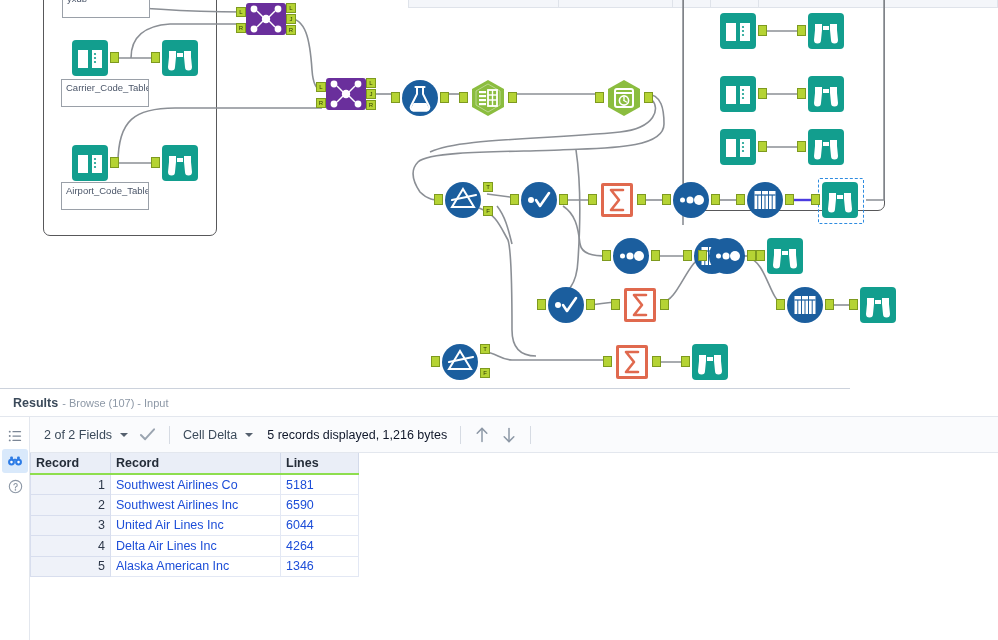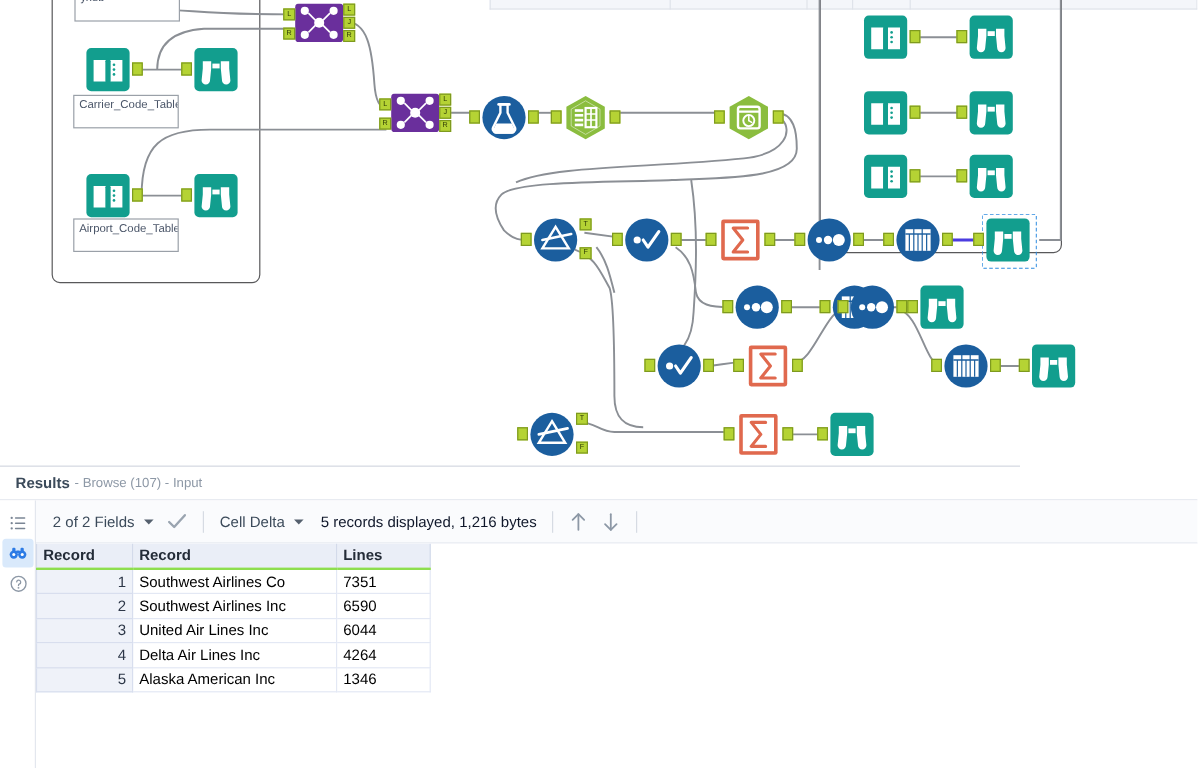--- a/index.html
+++ b/index.html
@@ -171,21 +171,21 @@
     color: #242c38;
     text-align: left;
     padding: 2px 5px;
     height: 21px;
   }
   table.datagrid th.num { text-align: left; }
   table.datagrid td {
     border: 1px solid #e3e8f4;
     padding: 1px 5px;
     height: 20.5px;
-    color: #000000;
+    color: #1d4ed8;
     background: #ffffff;
   }
   table.datagrid td.rec {
     background: #eff2f9;
     text-align: right;
     color: #2d3748;
     border-color: #d8deee;
   }
   .col-rec { width: 80px; }
   .col-airline { width: 170px; }
@@ -767,21 +767,21 @@
           <tr>
             <th class="num">Record</th>
             <th>Record</th>
             <th>Lines</th>
           </tr>
         </thead>
         <tbody>
           <tr>
             <td class="rec">1</td>
             <td>Southwest Airlines Co</td>
-            <td>7351</td>
+            <td>5181</td>
           </tr>
           <tr>
             <td class="rec">2</td>
             <td>Southwest Airlines Inc</td>
             <td>6590</td>
           </tr>
           <tr>
             <td class="rec">3</td>
             <td>United Air Lines Inc</td>
             <td>6044</td>

